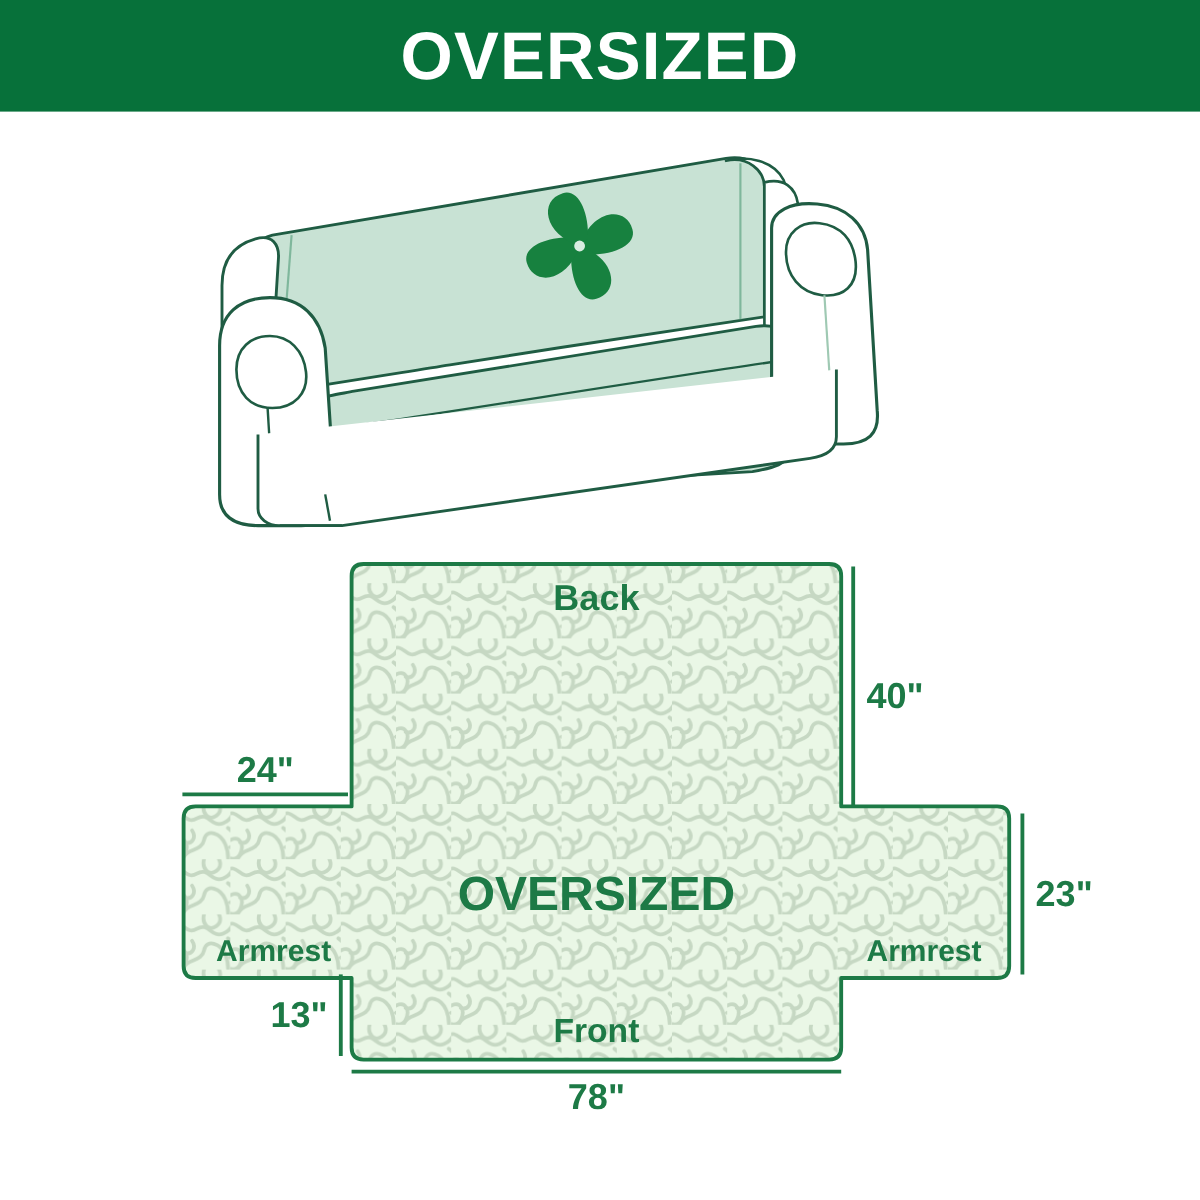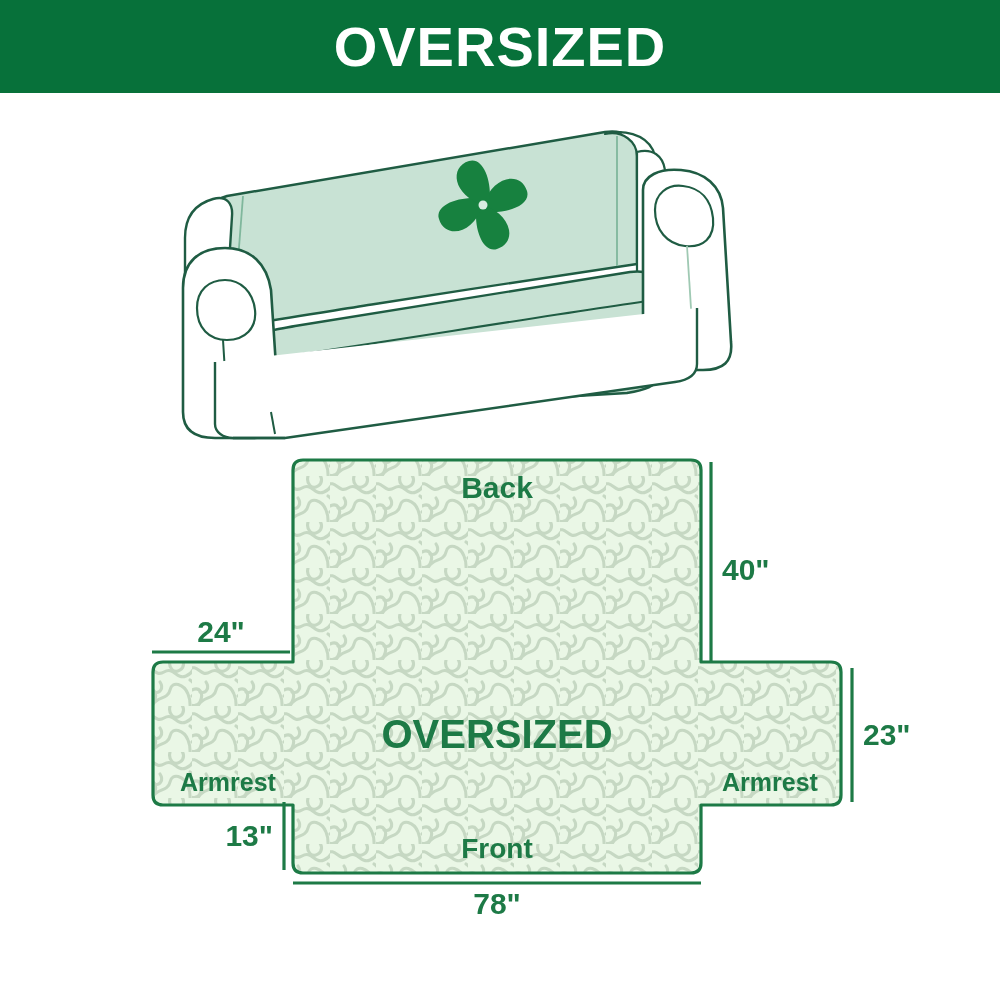--- a/index.html
+++ b/index.html
@@ -42,21 +42,21 @@
     left: 175px;
     top: 112px;
     width: 650px;
     height: 330px;
   }
 
   
   #pattern-diagram {
     position: absolute;
     left: 100px;
-    top: 430px;
+    top: 440px;
     width: 840px;
     height: 500px;
   }
 
   
 </style>
 </head>
 <body>
 
 <div id="banner">

